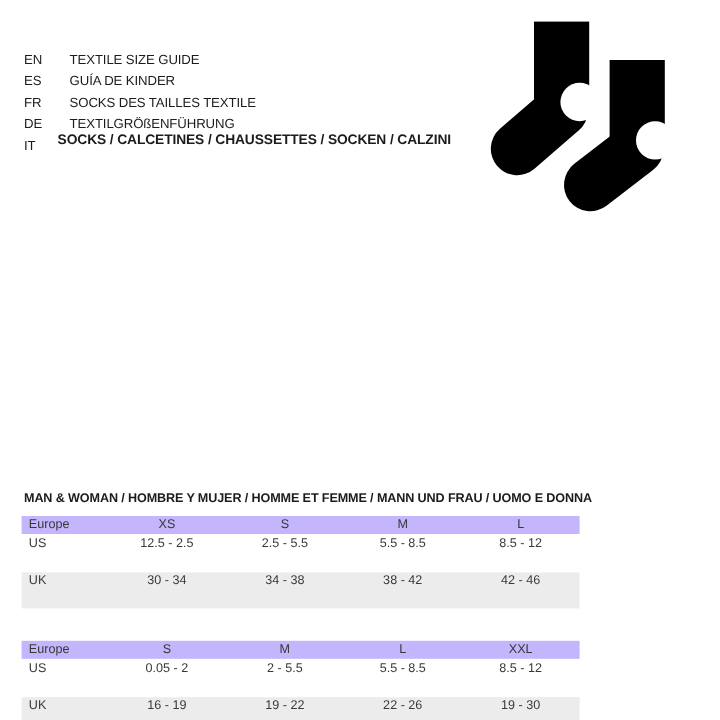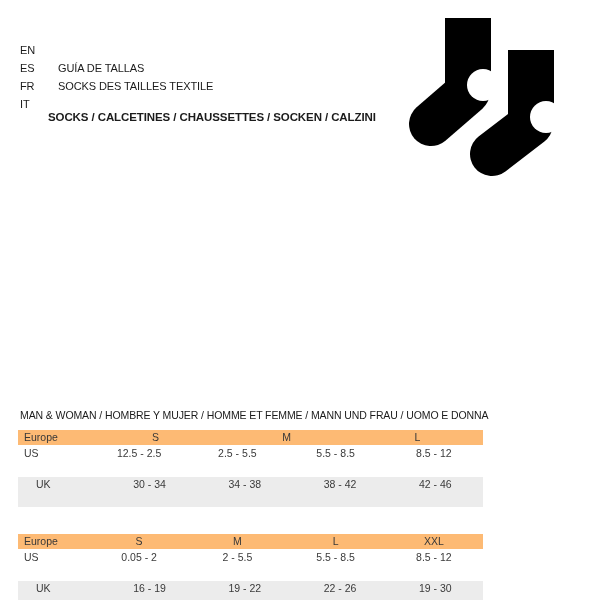--- a/index.html
+++ b/index.html
@@ -13,49 +13,54 @@
   .lang-code{width:38px;flex:0 0 38px;}
 
   
   .category-line{position:absolute;left:20px;top:111px;font-size:11.5px;line-height:13px;
                  font-weight:700;color:#1b1b1b;letter-spacing:-0.1px;margin-left:28px;}
 
   
   .socks-svg{position:absolute;left:400px;top:5px;width:175px;height:180px;}
 
   
-  .tbl-title{position:absolute;left:20px;font-size:10.5px;line-height:14px;font-weight:400;
+  .tbl-title{position:absolute;left:20px;font-size:10.5px;line-height:14px;font-weight:700;
              color:#1b1b1b;letter-spacing:-0.1px;white-space:nowrap;}
   #t1-title{top:408px;}
   #t2-title{top:513px;}
   .tbl{position:absolute;left:18px;width:465px;font-size:10.5px;color:#3a3a3a;}
   #table1{top:430px;}
   #table2{top:534px;}
   .row{display:flex;height:30px;line-height:14px;margin-bottom:1px;background:#ffffff;}
-  .row.head{height:15px;line-height:15px;background:#fdba74;color:#383838;align-items:flex-end;}
-  .row.alt{background:#ececec;padding-left:12px;}
+  .row.head{height:15px;line-height:15px;background:#c4b5fd;color:#383838;align-items:flex-end;}
+  .row.alt{background:#ececec;}
   .c0{flex:0 0 66px;padding-left:6px;text-align:left;}
   .c{flex:1;text-align:center;}
 </style>
 </head>
 <body>
 
 <div id="root">
 
   <div class="lang-list">
     <div class="lang-row">
       <span class="lang-code">EN</span>
+      <span class="lang-label">TEXTILE SIZE GUIDE</span>
     </div>
     <div class="lang-row">
       <span class="lang-code">ES</span>
-      <span class="lang-label">GUÍA DE TALLAS</span>
+      <span class="lang-label">GUÍA DE KINDER</span>
     </div>
     <div class="lang-row">
       <span class="lang-code">FR</span>
       <span class="lang-label">SOCKS DES TAILLES TEXTILE</span>
+    </div>
+    <div class="lang-row">
+      <span class="lang-code">DE</span>
+      <span class="lang-label">TEXTILGRÖßENFÜHRUNG</span>
     </div>
     <div class="lang-row">
       <span class="lang-code">IT</span>
     </div>
   </div>
 
   <div class="category-line">SOCKS / CALCETINES / CHAUSSETTES / SOCKEN / CALZINI</div>
 
   <svg class="socks-svg" viewBox="400 5 175 180" xmlns="http://www.w3.org/2000/svg" aria-hidden="true">
     <g>
@@ -67,20 +72,21 @@
       <rect x="445" y="18" width="46" height="78" fill="#000000"></rect>
       <path d="M 468 92 L 429 122" stroke="#000000" stroke-width="44" stroke-linecap="round" fill="none"></path>
       <circle cx="483" cy="85" r="16" fill="#ffffff"></circle>
     </g>
   </svg>
 
   <div class="tbl-title" id="t1-title">MAN &amp; WOMAN / HOMBRE Y MUJER / HOMME ET FEMME / MANN UND FRAU / UOMO E DONNA</div>
   <div class="tbl" id="table1">
     <div class="row head">
       <span class="c0">Europe</span>
+      <span class="c">XS</span>
       <span class="c">S</span>
       <span class="c">M</span>
       <span class="c">L</span>
     </div>
     <div class="row">
       <span class="c0">US</span>
       <span class="c">12.5 - 2.5</span>
       <span class="c">2.5 - 5.5</span>
       <span class="c">5.5 - 8.5</span>
       <span class="c">8.5 - 12</span>

